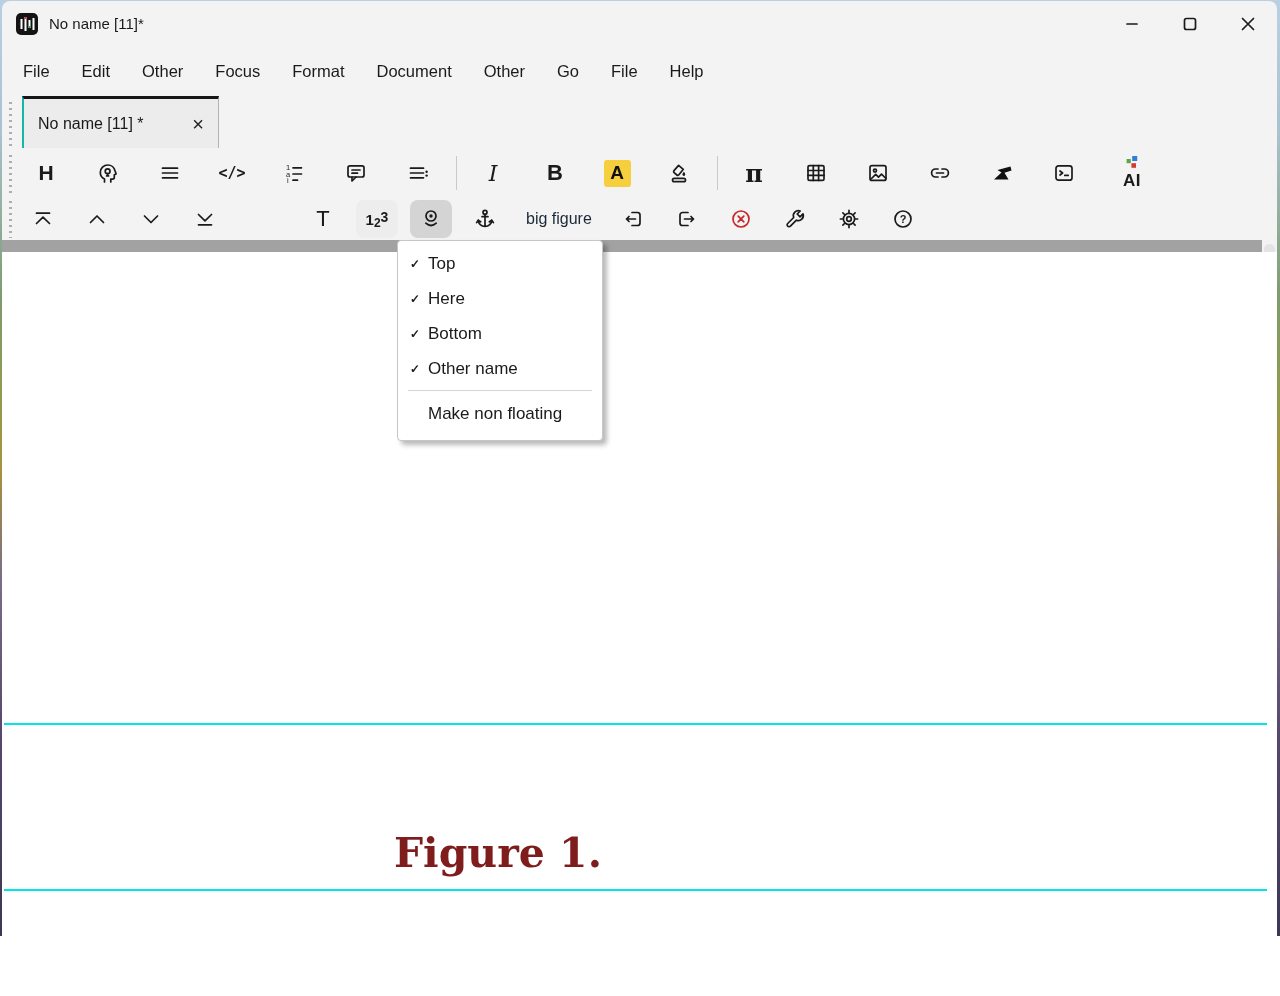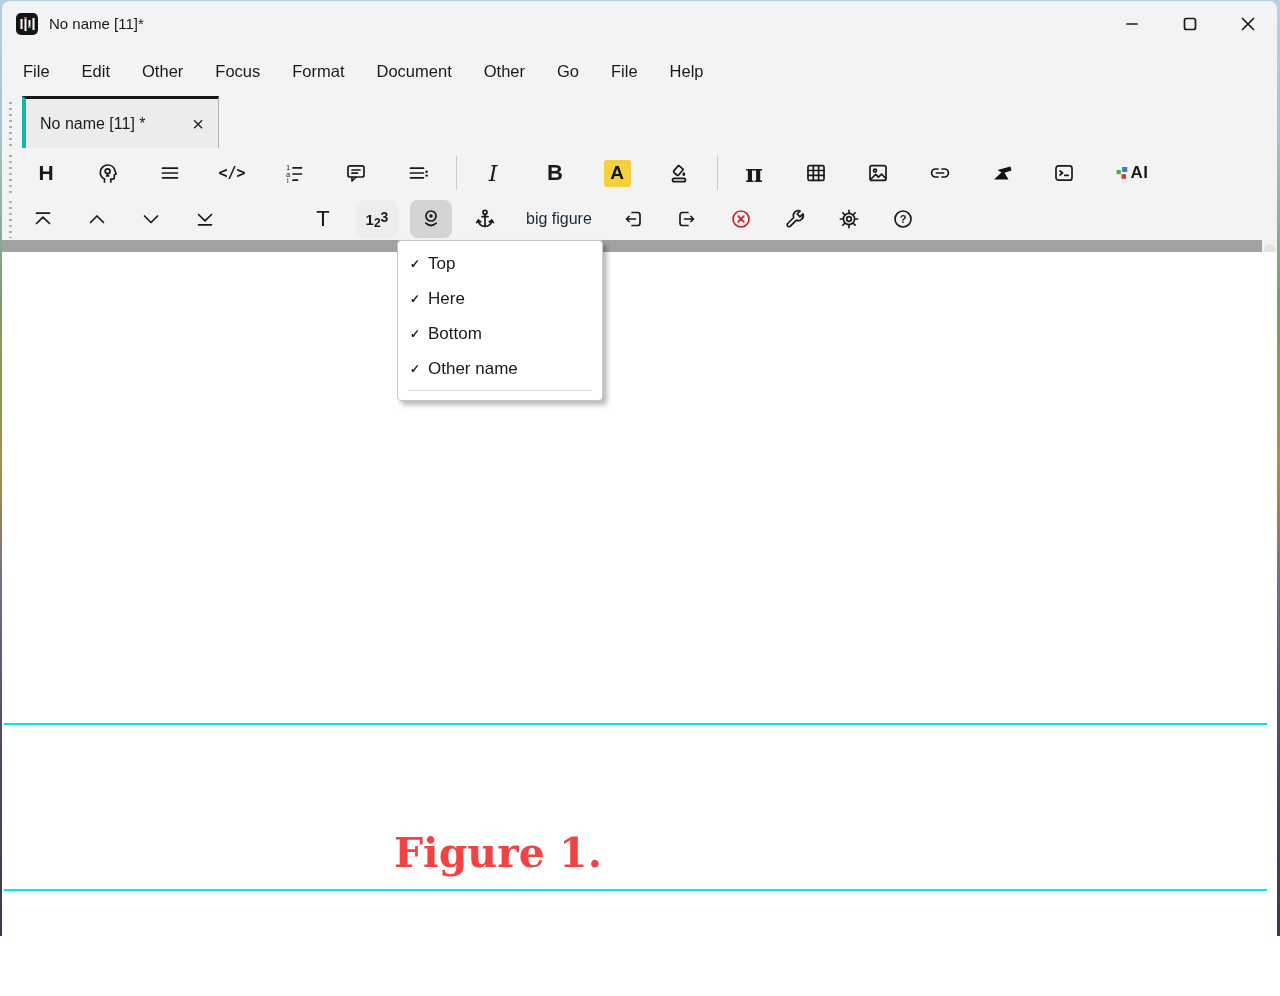--- a/index.html
+++ b/index.html
@@ -20,21 +20,21 @@
   .win-controls { position:absolute; right:0; top:0; height:45px; display:flex; }
   .win-btn { width:58px; height:45px; display:flex; align-items:center; justify-content:center; }
 
   
   .menubar { position:absolute; top:45px; left:0; right:0; height:50px; display:flex; align-items:center; padding-left:21px; gap:32px; font-size:16.5px; }
   .menu-word { cursor:default; }
 
   
   .tabbar { position:absolute; top:95px; left:0; right:0; height:53px; }
   .tab { position:absolute; left:20px; top:0; width:197px; height:52px; background:#ececec;
-    border-top:3px solid #161616; border-left:4px solid #14b8a6; border-right:1px solid #b3b3b3;
+    border-top:3px solid #161616; border-left:2px solid #14b8a6; border-right:1px solid #b3b3b3;
     display:flex; align-items:center; padding:0 14px; font-size:16px; }
   .tab-label { flex:1; }
   .tab-close { font-size:20px; line-height:1; color:#222; }
 
   
   .dots { position:absolute; left:7px; width:3px;
     background:repeating-linear-gradient(180deg,#aeaeae 0 2px, rgba(0,0,0,0) 2px 6px); }
 
   
   .toolbar { position:absolute; left:0; right:0; display:flex; align-items:center; }
@@ -48,33 +48,33 @@
   .spacer64 { width:64px; flex:0 0 auto; }
   .ic { stroke:#1a1a1a; stroke-width:1.7; fill:none; stroke-linecap:round; stroke-linejoin:round; }
   .glyph { font-size:21px; font-weight:500; }
   .glyph-serif { font-family:"DejaVu Serif", serif; }
   .hl-box { width:27px; height:27px; border-radius:3px; display:flex; align-items:center; justify-content:center; font-weight:700; font-size:19px; color:#111; }
   .num123 { display:flex; align-items:center; font-weight:600; }
   .num123 .n1 { font-size:15px; }
   .num123 .n2 { font-size:12px; margin-top:8px; }
   .num123 .n3 { font-size:14px; margin-top:-4px; }
   .caption-label { font-size:16px; margin:0 20px 0 8px; flex:0 0 auto; }
-  .ai-wrap { display:flex; align-items:center; gap:2px; }
+  .ai-wrap { display:flex; align-items:center; gap:2px;flex-direction:column; }
   .ai-text { font-weight:700; font-size:17px; letter-spacing:0.5px; }
 
   
   .graybar { position:absolute; top:239px; left:0; right:15px; height:12px; background:#a2a2a2; }
   .scroll-thumb { position:absolute; top:243px; right:2px; width:11px; height:307px; background:#e3e3e3; border-radius:6px; }
 
   
   .document { position:absolute; top:251px; left:0; right:0; bottom:0; background:#ffffff; }
   .float-line { position:absolute; left:2px; right:10px; height:2px; }
   .float-line.l1 { top:471px; }
   .float-line.l2 { top:637px; }
-  .figure-caption { position:absolute; left:392px; top:577px; font-family:"DejaVu Serif", serif; font-weight:700; font-size:41px; color:#ef4444; }
+  .figure-caption { position:absolute; left:392px; top:577px; font-family:"DejaVu Serif", serif; font-weight:700; font-size:41px; color:#7f1d1d; }
 
   
   .dropdown { position:absolute; left:395px; top:239px; width:206px; background:#fff;
     border:1px solid #c6c6c6; border-radius:4px; box-shadow:4px 4px 5px rgba(0,0,0,0.28);
     padding:5px 0 6px 0; z-index:10; }
   .menu-item { height:35px; display:flex; align-items:center; padding:0 12px; font-size:17px; }
   .menu-item.footer { height:40px; }
   .check { width:18px; font-size:12px; font-weight:700; color:#1a1a1a; flex:0 0 auto; }
   .menu-sep { height:1px; background:#d4d4d4; margin:4px 10px 3px 10px; }
 </style>
@@ -351,16 +351,20 @@
       </div>
       <div class="menu-item">
         <span class="check">✓</span>
         <span>Bottom</span>
       </div>
       <div class="menu-item">
         <span class="check">✓</span>
         <span>Other name</span>
       </div>
       <div class="menu-sep"></div>
+      <div class="menu-item footer">
+        <span class="check"></span>
+        <span>Make non floating</span>
+      </div>
     </div>
 
   </div>
 </div>
 
 </body></html>

